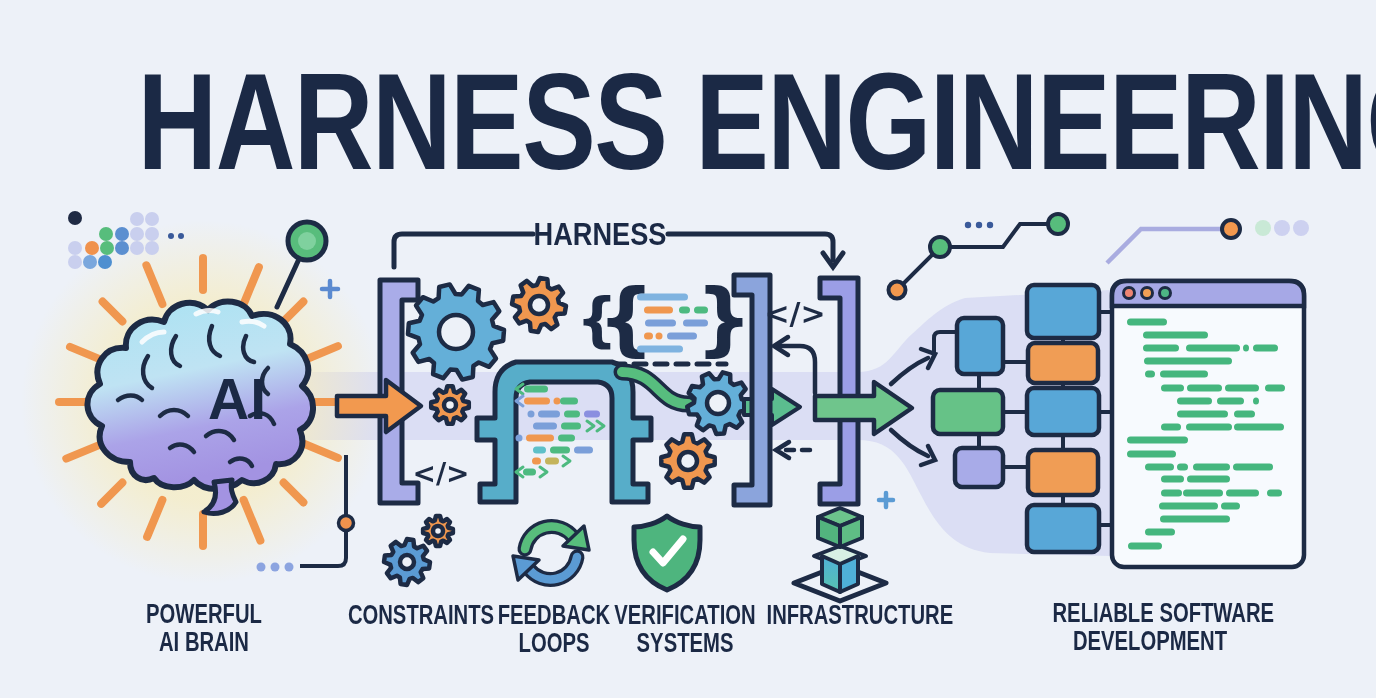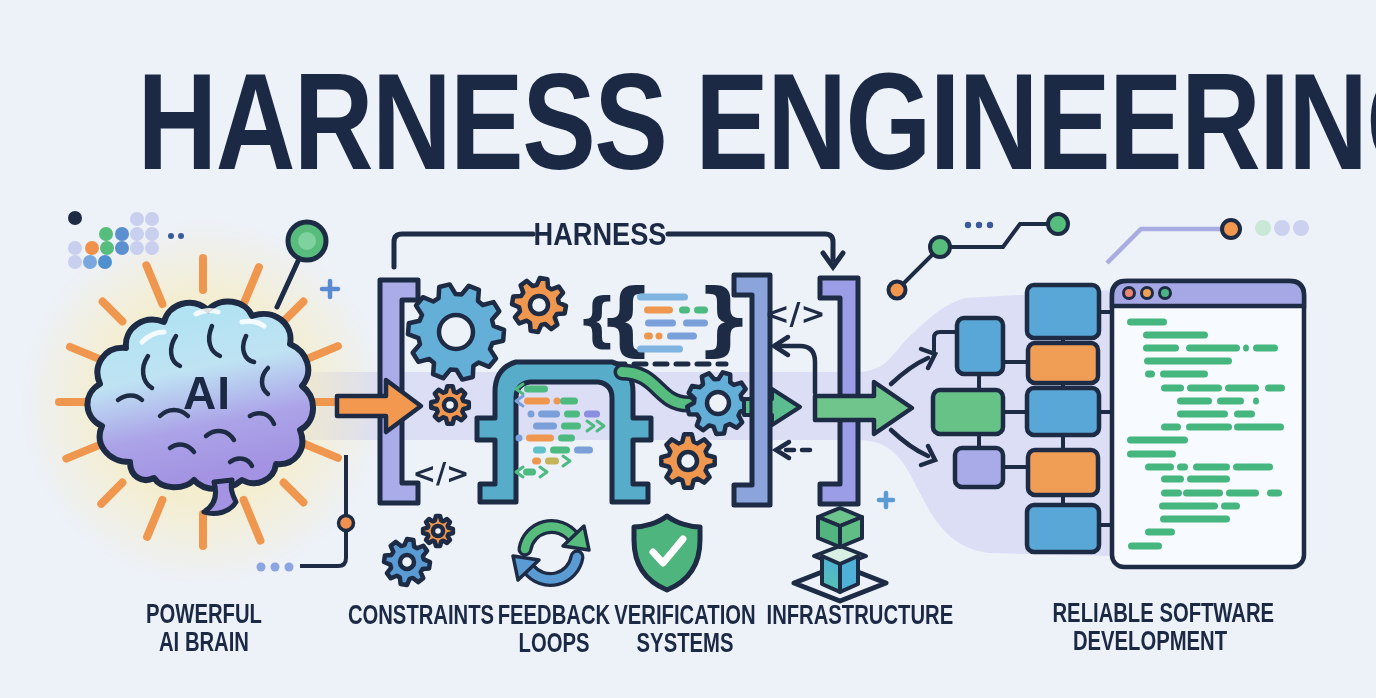--- a/index.html
+++ b/index.html
@@ -2,21 +2,21 @@
 <html><head>
 <meta charset="utf-8">
 <style>
   html,body{margin:0;padding:0;background:#dfe5ef;}
   .stage{position:relative;width:1376px;height:698px;background:#EDF1F8;overflow:hidden;
          font-family:"Liberation Sans","DejaVu Sans",sans-serif;}
   .stage svg{position:absolute;left:0;top:0;}
   .txt{position:absolute;color:#1B2945;font-weight:bold;text-align:center;line-height:1.04;white-space:nowrap;}
   .title{left:0;top:50px;width:1376px;font-size:138px;letter-spacing:-2px;transform:scaleX(0.80);transform-origin:50% 50%;}
   .harness-lbl{left:520px;top:218px;width:160px;font-size:32px;transform:scaleX(0.85);}
-  .ai-lbl{left:147px;top:370px;width:120px;font-size:46px;letter-spacing:1px;}
+  .ai-lbl{left:147px;top:370px;width:120px;font-size:57px;letter-spacing:1px;text-align:right;}
   .cap{font-size:27px;transform:scaleX(0.75);transform-origin:50% 50%;}
   .cap span{display:block;}
 </style>
 </head>
 <body>
 
 <div class="stage">
 <svg width="1376" height="698" viewBox="0 0 1376 698">
   <defs>
     <radialGradient id="glowGrad" cx="50%" cy="50%" r="50%">

